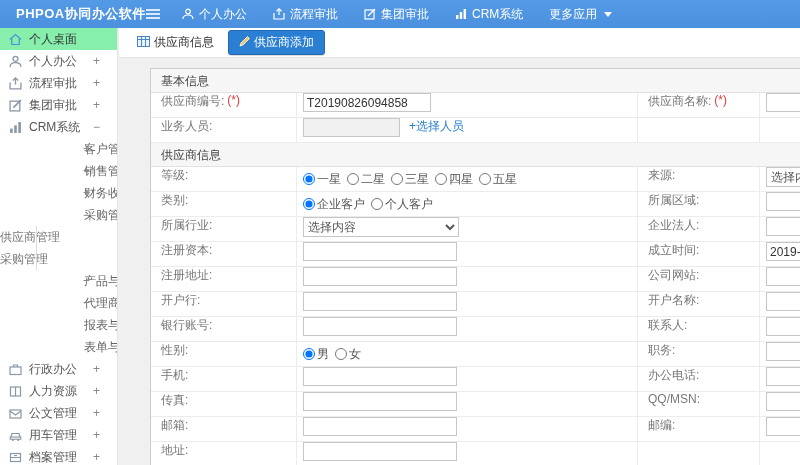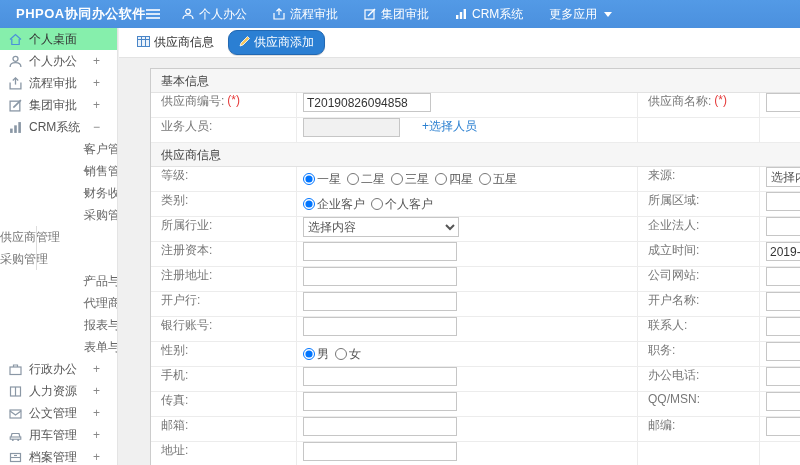--- a/index.html
+++ b/index.html
@@ -27,39 +27,39 @@
   .sicon { width:13px; height:13px; color:#8a97a5; display:flex; align-items:center; }
   .side-item.active .sicon { color:#4a90d9; }
   .expand { position:absolute; right:17px; color:#888; font-size:12px; }
   .side-item.lvl1 .expand { right:27px; }
   .side-item .slabel { white-space:nowrap; }
 
   
   .main { position:absolute; left:119px; top:28px; width:681px; height:437px; background:#f0f0f0; }
   .tabbar { height:30px; background:#fff; border-bottom:1px solid #e3e3e3; display:flex; align-items:center; padding-left:12px; gap:8px; }
   .tab { display:flex; align-items:center; gap:4px; color:#333; cursor:pointer; padding:3px 6px; }
-  .tab.active { background:#2b7fd3; border:1px solid #2268b2; border-radius:9px; color:#fff; padding:3px 10px; box-shadow:0 1px 1px rgba(0,0,0,.15); }
+  .tab.active { background:#2b7fd3; border:1px solid #2268b2; border-radius:3px; color:#fff; padding:3px 10px; box-shadow:0 1px 1px rgba(0,0,0,.15); }
 
   
   .form-panel { position:absolute; left:31px; top:40px; width:758px; background:#fff; border:1px solid #ccc; }
   .fsection { height:24px; line-height:24px; background:#f6f6f6; border-bottom:1px solid #e2e2e2; color:#444; padding-left:10px; }
   .frow { display:grid; grid-template-columns:146px 340px 123px 1fr; min-height:25px; align-items:center; border-bottom:1px solid #ececec; }
   .frow:last-child { border-bottom:none; }
   .fcell { height:100%; display:flex; }
   .flabel { padding-left:10px; color:#777; border-right:1px solid #ececec; white-space:nowrap; }
   .flabel.r2 { border-left:1px solid #ececec; border-right:1px solid #ececec; }
   .req { color:#e53b3b; margin-left:3px; }
   .ffield { padding-left:6px; }
   .tinput { height:19px; width:154px; border:1px solid #c6c6c6; font-size:12px; padding:0 3px; color:#333; font-family:inherit; }
   .tinput.w-code { width:128px; }
   .tinput.w-ro { width:97px; background:#f1f1f1; }
   .tinput.w-right { width:150px; }
   .fselect { height:20px; width:156px; border:1px solid #c6c6c6; font-size:12px; color:#555; background:#fff; font-family:inherit; }
   .fselect.w-right { width:150px; }
-  .chooselink { color:#2a7fd0; margin-left:22px; cursor:pointer; text-decoration:none; white-space:nowrap; }
+  .chooselink { color:#2a7fd0; margin-left:9px; cursor:pointer; text-decoration:none; white-space:nowrap; }
   .rgroup { display:flex; align-items:center; gap:6px; color:#555; }
   .ropt { display:flex; align-items:center; gap:2px; cursor:pointer; white-space:nowrap; }
   .ropt input { width:12px; height:12px; margin:0; }
 </style>
 </head>
 <body>
 
 <div class="topbar">
   <div class="logo">PHPOA协同办公软件</div>
   <div class="hamburger">

